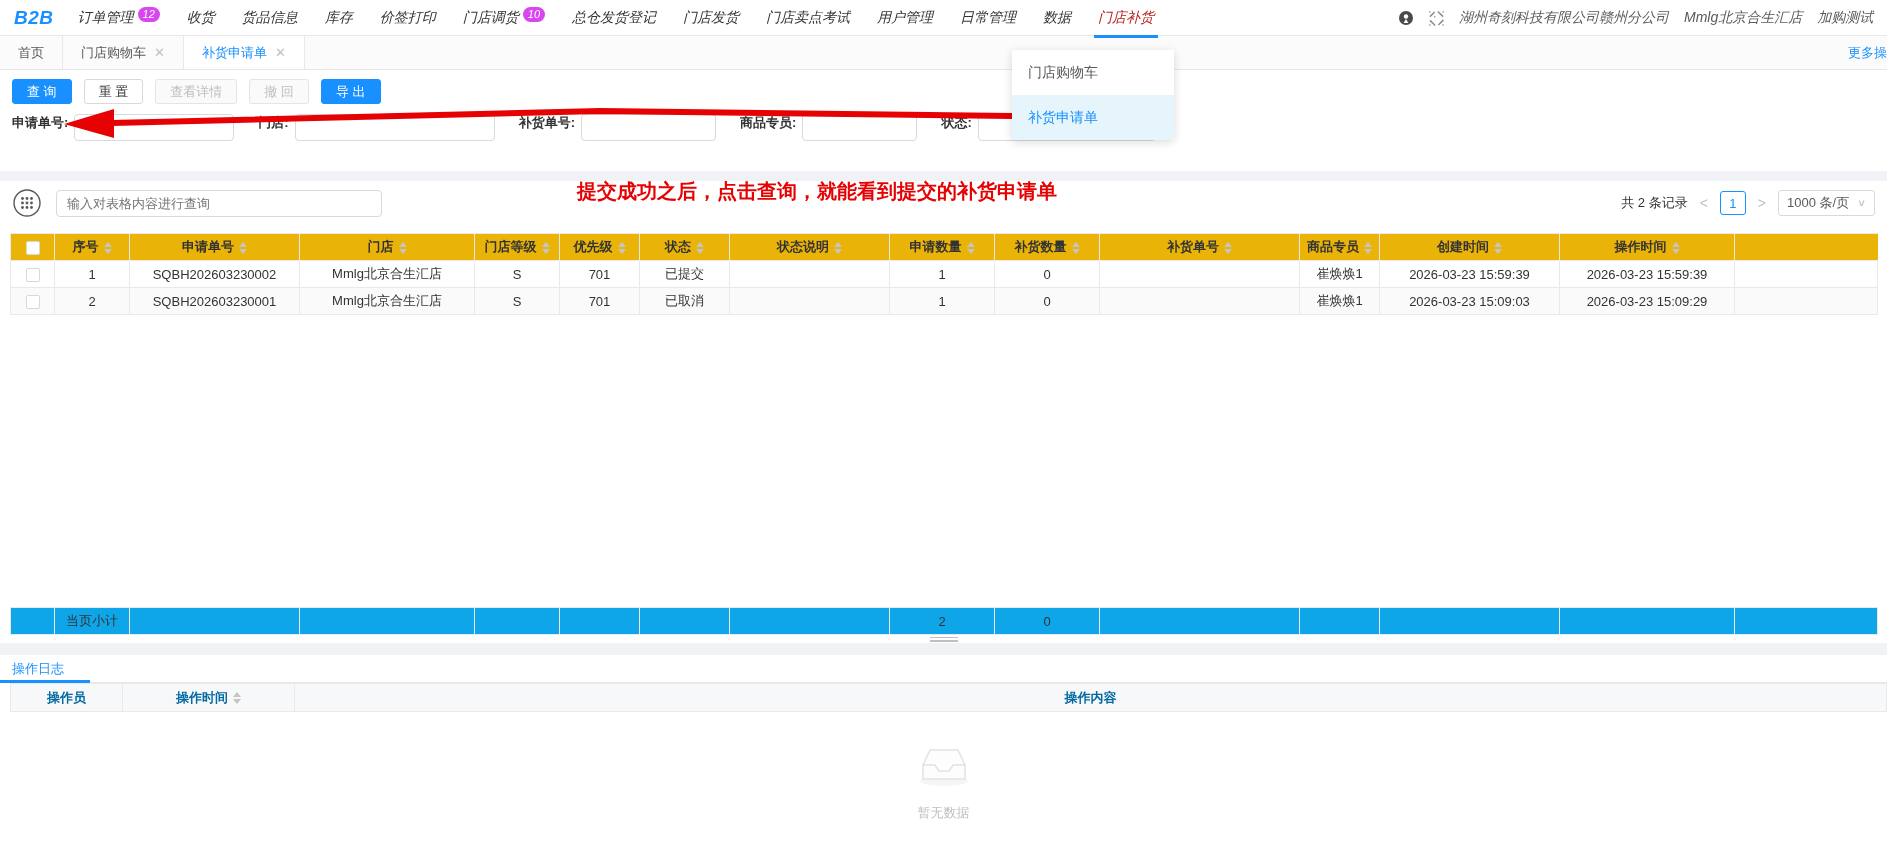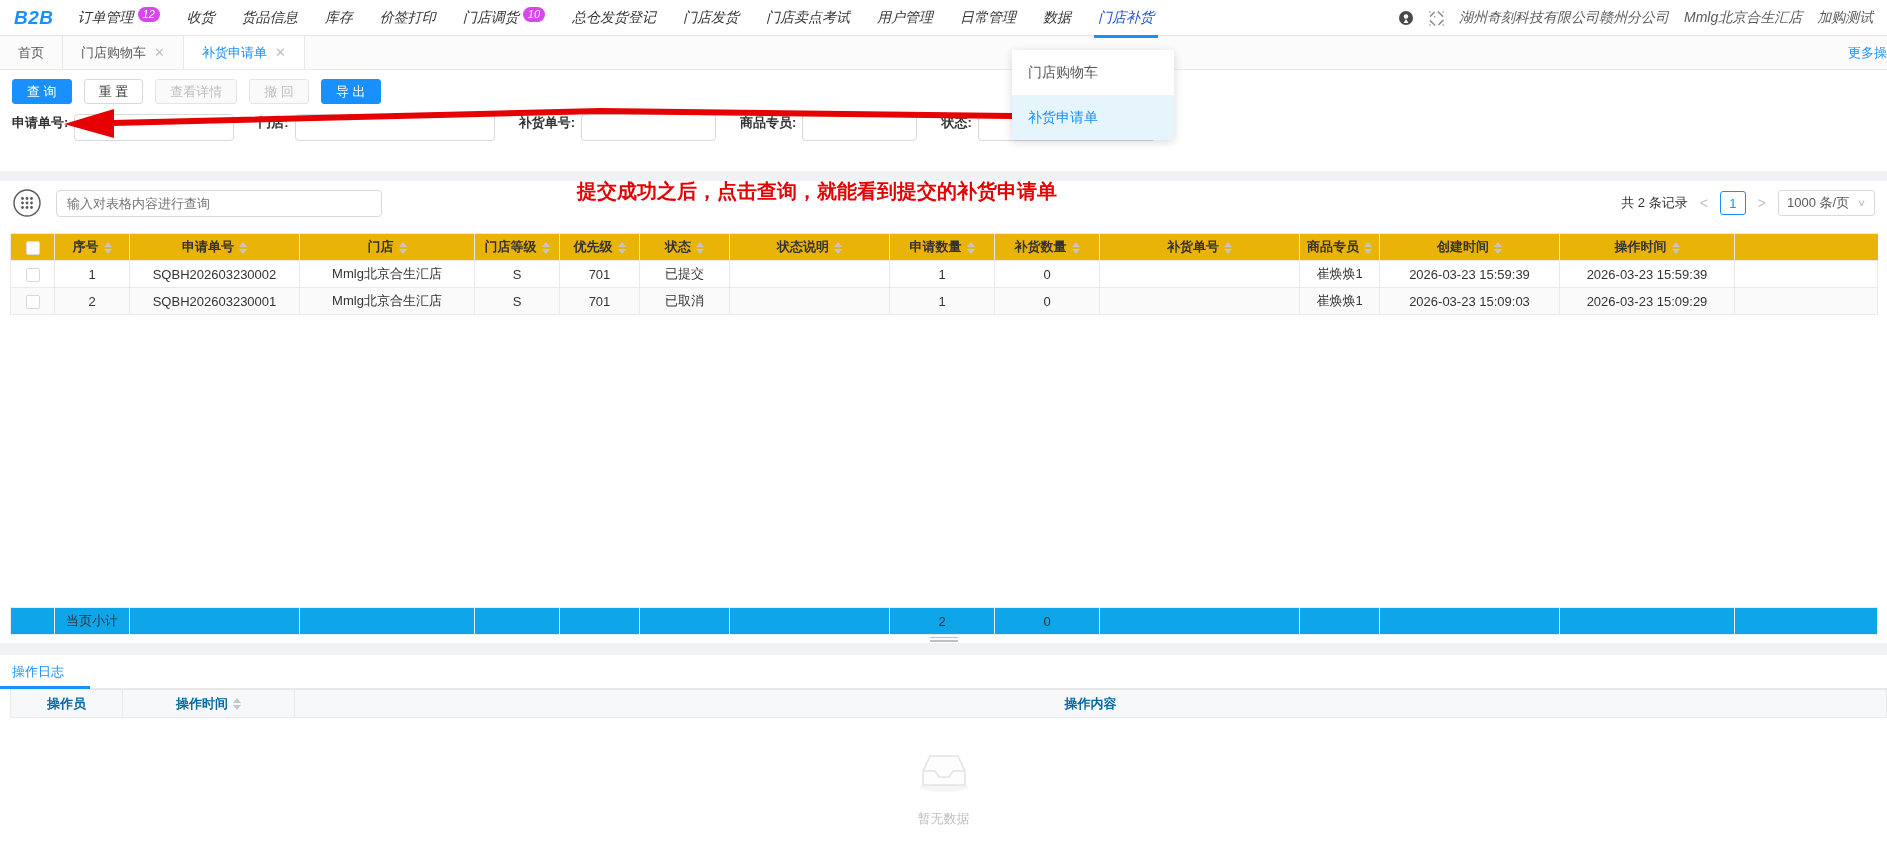--- a/index.html
+++ b/index.html
@@ -5,21 +5,21 @@
   * { margin:0; padding:0; box-sizing:border-box; }
   html,body { width:1887px; height:843px; overflow:hidden; background:#fff;
     font-family:"Liberation Sans","DejaVu Sans",sans-serif; color:#333; }
 
   
   .navbar { position:relative; height:36px; display:flex; align-items:center;
     padding:0 14px; border-bottom:1px solid #e8e8e8; background:#fff; z-index:30;font-style:italic; }
   .brand { color:#1890ff; font-weight:bold; font-size:19px; margin-right:24px; letter-spacing:.5px; }
   .nav-items { display:flex; align-items:center; gap:27px; }
   .nav-item { position:relative; font-size:14px; color:#333; cursor:pointer; white-space:nowrap; }
-  .nav-item.active { color:#1d4ed8; }
+  .nav-item.active { color:#b91c1c; }
   .nav-item.active::after { content:""; position:absolute; left:-4px; right:-4px; bottom:-11px;
     height:3px; background:#1890ff; }
   .badge { display:inline-block; min-width:20px; height:15px; line-height:15px; padding:0 5px;
     margin-left:4px; background:#d946ef; color:#fff; border-radius:8px; font-size:11px;
     text-align:center; position:relative; top:-4px; }
   .nav-right { position:absolute; left:1398px; top:0; height:36px; display:flex;
     align-items:center; gap:15px; white-space:nowrap; }
   .nav-right .txt { font-size:14px; color:#595959; }
   .icon-btn { display:inline-flex; align-items:center; cursor:pointer; }
 
@@ -86,21 +86,21 @@
   .sorter i { display:block; width:0; height:0; border-left:4px solid transparent;
     border-right:4px solid transparent; }
   .sorter .up { border-bottom:5px solid #c5c5c5; margin-bottom:2px; }
   .sorter .dn { border-top:5px solid #c5c5c5; }
   .spacer { height:292px; }
   .drag-handle { height:8px; display:flex; flex-direction:column; align-items:center;
     justify-content:center; gap:2px; cursor:row-resize; }
   .drag-handle i { width:28px; height:1.5px; background:#bfbfbf; display:block; }
 
   
-  .log-tab { display:inline-flex; align-items:center; height:33px; margin-left:12px;
+  .log-tab { display:inline-flex; align-items:center; height:27px; margin-left:12px;
     color:#1890ff; font-size:13px; cursor:pointer; }
   .log-tab-line { height:1px; background:#e8e8e8; position:relative; }
   .log-tab-line .ink { position:absolute; left:0; top:-2px; width:90px; height:3px; background:#1890ff; }
   .log-table { width:1877px; margin-left:10px; }
   .log-table th { border:1px solid #e9e9e9; background:#f7f8fa; height:28px; font-size:13px;
     color:#0369a1; font-weight:bold; text-align:center; }
   .empty-wrap { display:flex; flex-direction:column; align-items:center; margin-top:22px; }
   .empty-text { color:#bfbfbf; font-size:13px; margin-top:12px; }
 
   

